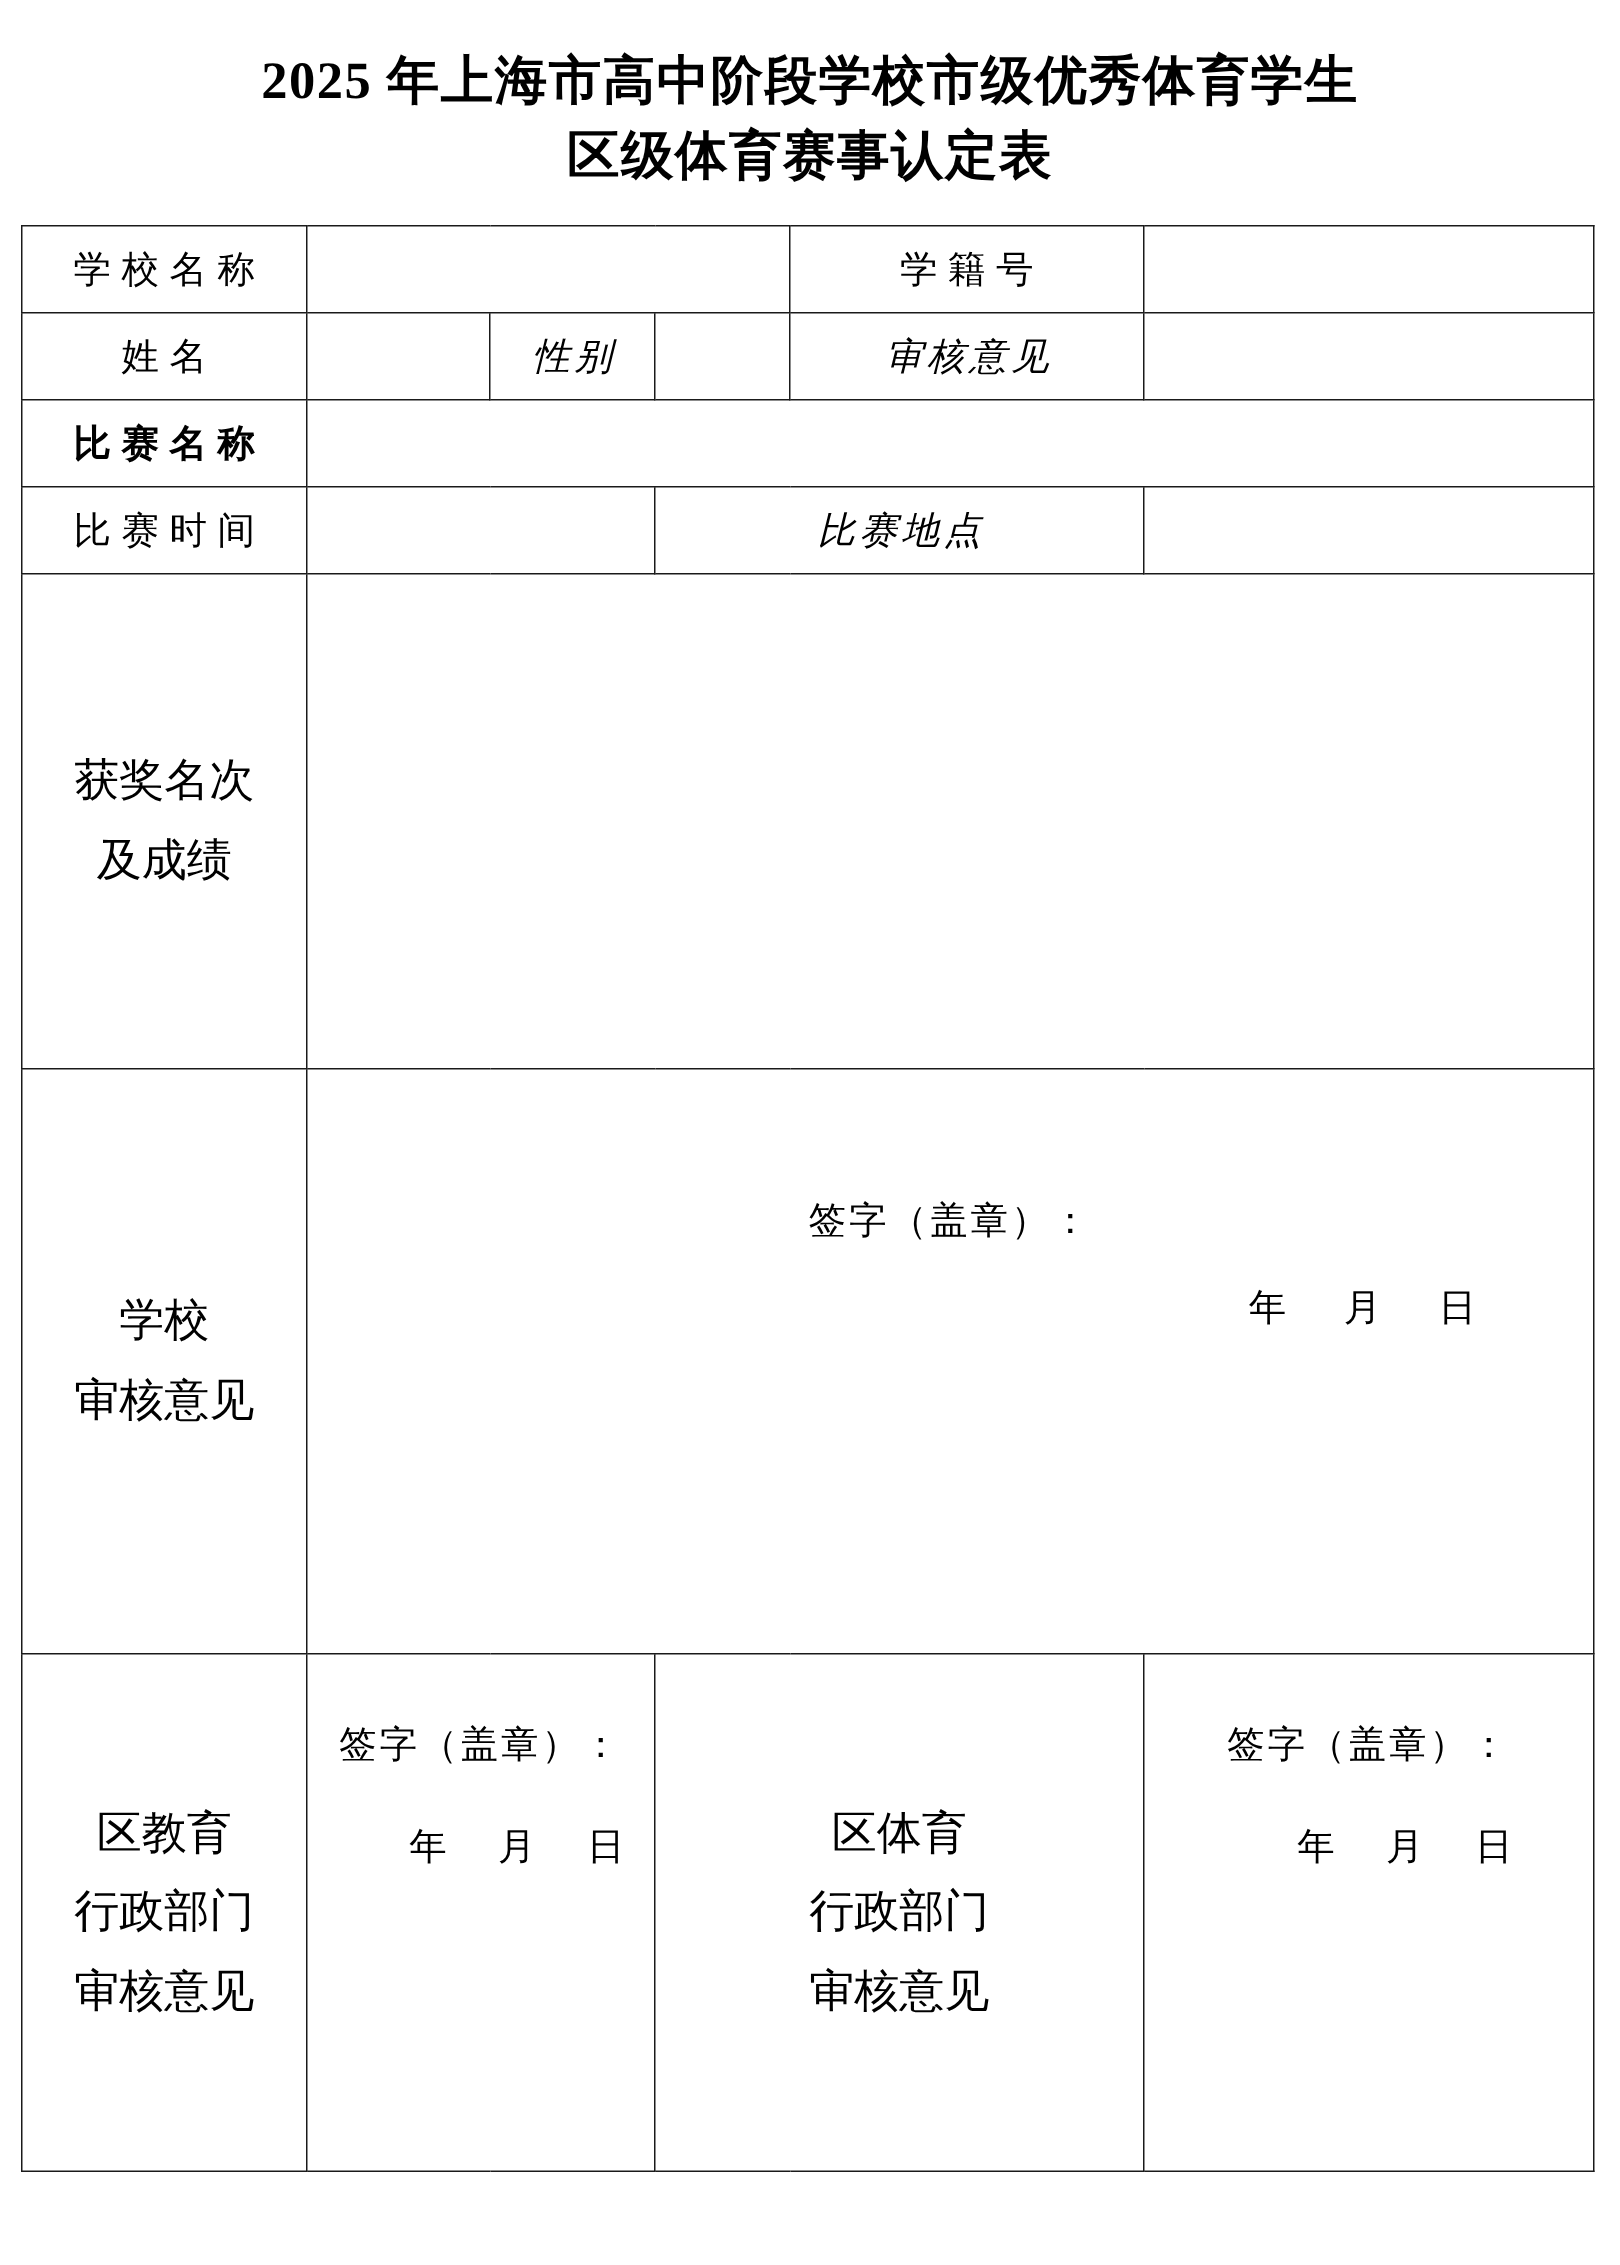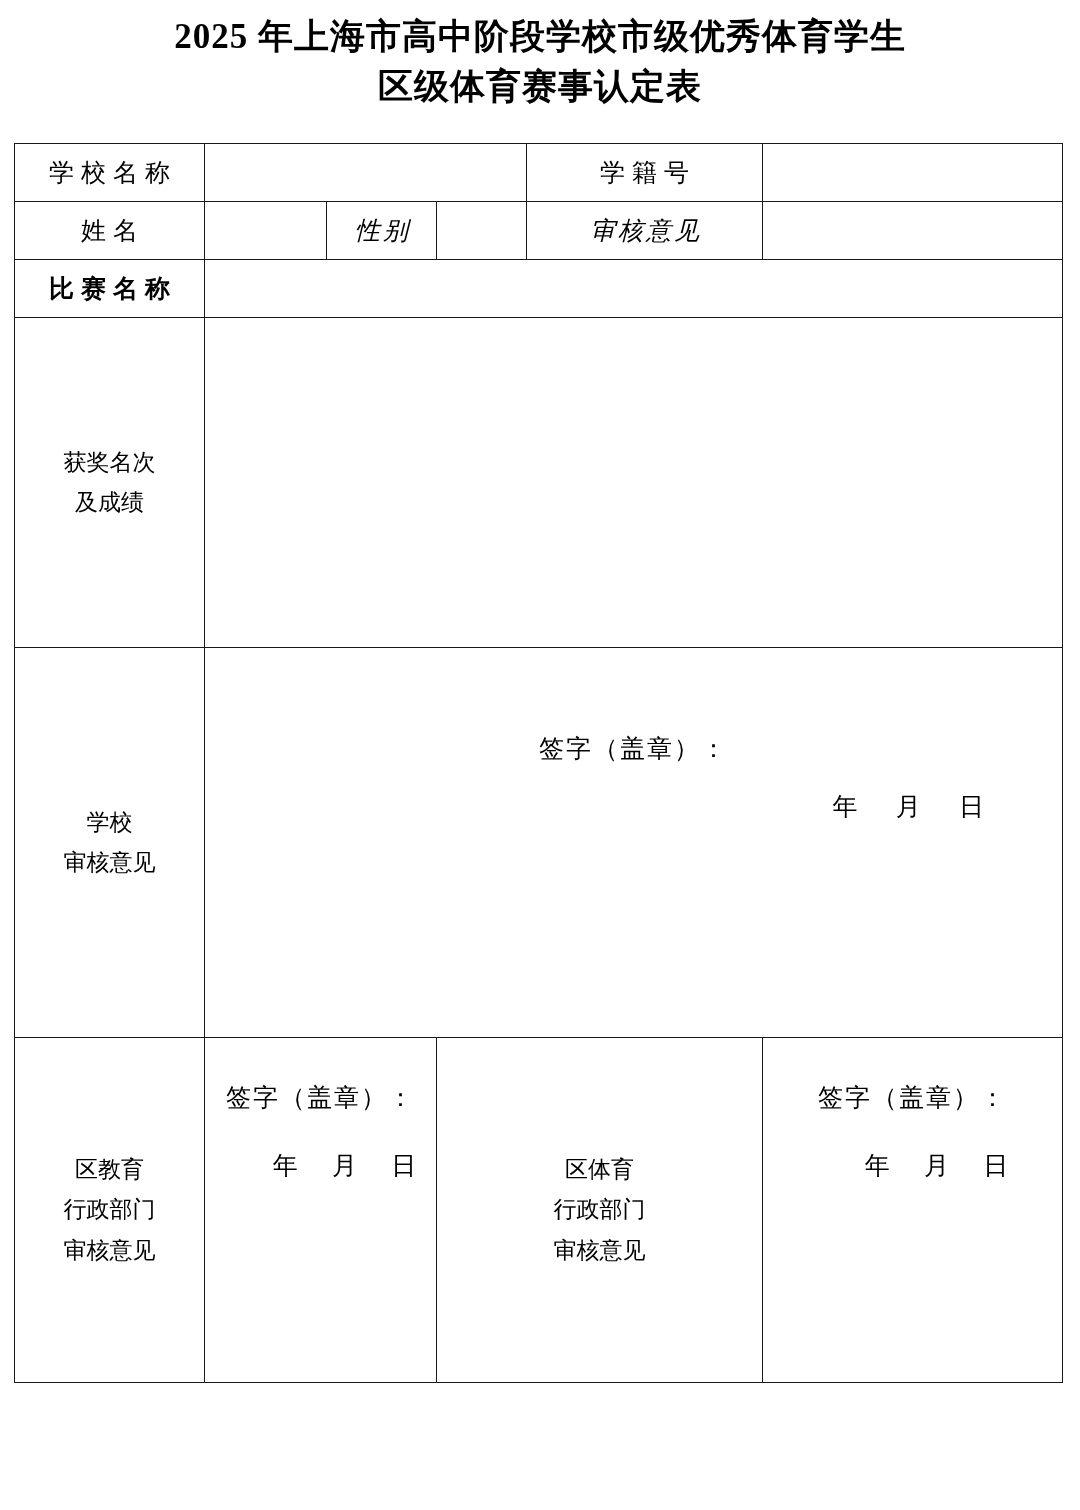--- a/index.html
+++ b/index.html
@@ -12,35 +12,35 @@
     height: 1510px;
     font-family: "Liberation Serif", "DejaVu Serif", serif;
     color: #000000;
     position: relative;
     overflow: hidden;
   }
   .page {
     width: 1080px;
     height: 1510px;
     box-sizing: border-box;
-    padding: 12px 14px 0 14px;
+    padding: 29px 14px 0 14px;
   }
   .title {
     text-align: center;
     font-weight: bold;
     font-size: 35px;
     line-height: 1.42;
     letter-spacing: 1px;
     font-family: "Liberation Serif", "DejaVu Serif", serif;
   }
   .title .line {
     display: block;
   }
   table.form {
-    margin-top: 32px;
+    margin-top: 22px;
     width: 1048px;
     border-collapse: collapse;
     table-layout: fixed;
   }
   table.form td {
     border: 1.6px solid #1a1a1a;
     font-size: 25px;
     text-align: center;
     vertical-align: middle;
     padding: 0;
@@ -108,21 +108,21 @@
     bottom: 28px;
     text-align: center;
     font-size: 25px;
     padding-left: 48px;
     box-sizing: border-box;
   }
   .bottom-date span {
     padding: 0 14px;
   }
   .label-stack {
-    font-size: 23px;
+    font-size: 30px;
     line-height: 1.75;
   }
 </style>
 </head>
 <body>
 
 <div class="page">
 
   <div class="title">
     <span class="line">2025 年上海市高中阶段学校市级优秀体育学生</span>
@@ -154,20 +154,26 @@
       <td></td>
       <td class="lbl-tight">审核意见</td>
       <td></td>
     </tr>
 
     <tr class="h-row3">
       <td class="lbl">比赛名称</td>
       <td colspan="5"></td>
     </tr>
 
+    <tr class="h-row4">
+      <td class="lbl">比赛时间</td>
+      <td colspan="2"></td>
+      <td colspan="2" class="lbl-tight">比赛地点</td>
+      <td></td>
+    </tr>
 
     <tr class="h-big1">
       <td>
         <div class="label-stack">
           <div>获奖名次</div>
           <div>及成绩</div>
         </div>
       </td>
       <td colspan="5"></td>
     </tr>

